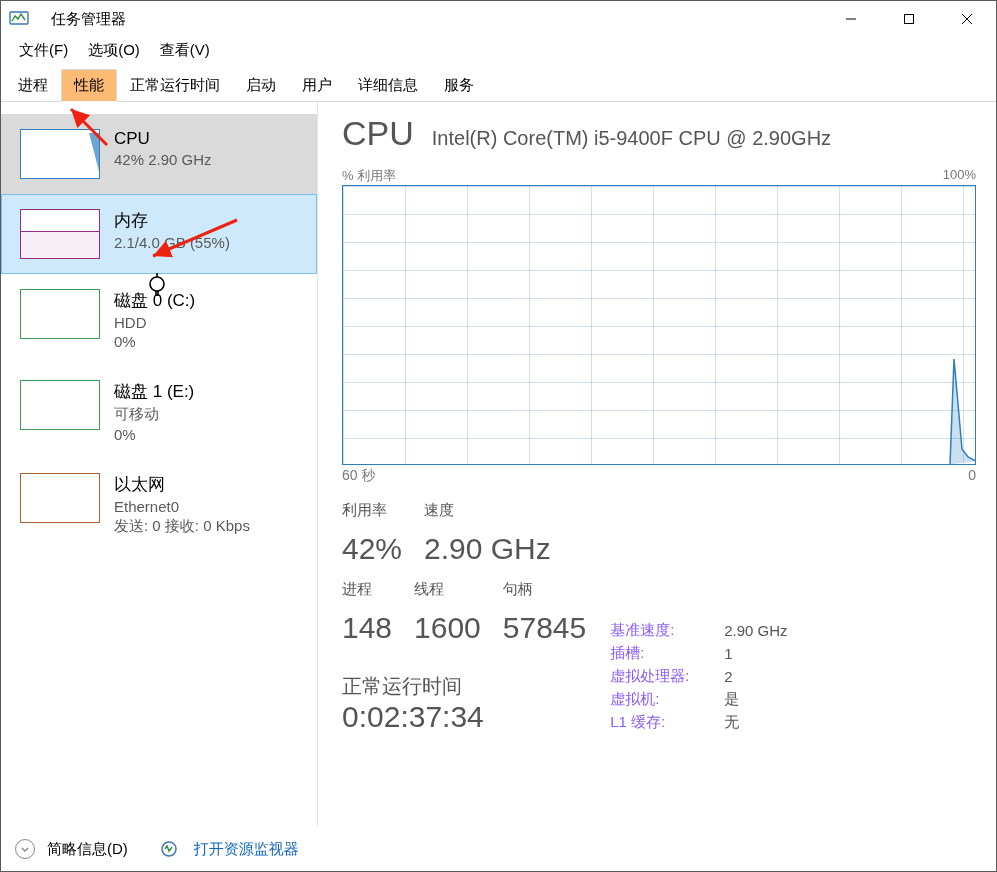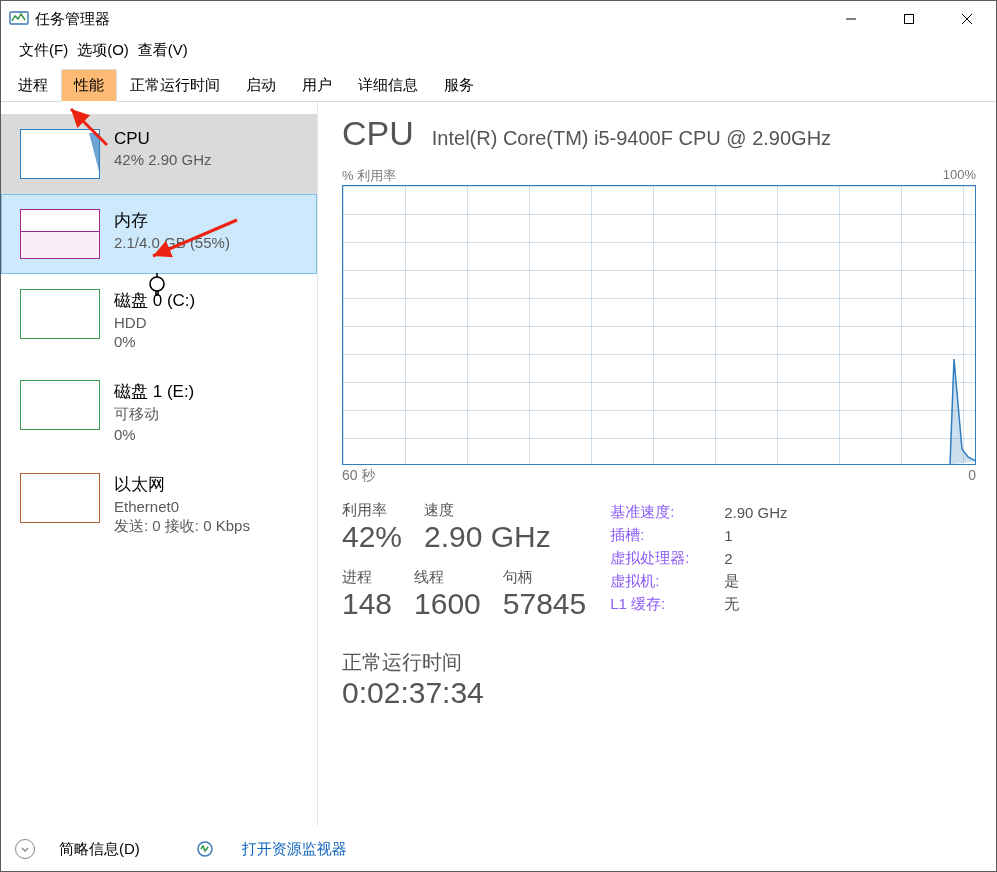--- a/index.html
+++ b/index.html
@@ -15,40 +15,41 @@
     overflow: hidden;
     border: 1px solid #5a5a5a;
   }
 
   
   .titlebar {
     height: 36px;
     display: flex;
     align-items: center;
     padding: 0 0 0 8px;
+    gap: 16px;
   }
   .titlebar .app-icon {
     width: 20px; height: 20px;
     margin-right: 6px;
     display:flex; align-items:center; justify-content:center;
   }
   .titlebar .title { font-size: 15px; flex: 0 0 auto; }
   .title-spacer { flex: 1; }
   .win-buttons { display:flex; height:36px;}
   .win-btn {
     width: 58px;
     display:flex; align-items:center; justify-content:center;
     font-size: 14px; color:#000;
   }
 
   
   .menubar {
     display:flex;
     padding: 2px 14px 6px 14px;
-    gap: 1px;
+    gap: 12px;
     font-size: 15px;
   }
   .menu-item { padding: 2px 4px; }
 
   
   .tabs {
     display:flex;
     border-bottom: 1px solid #d9d9d9;
     padding-left: 4px;
     font-size: 15px;
@@ -159,41 +160,42 @@
   .graph-xlabels {
     display:flex; justify-content:space-between;
     font-size: 14px; color:#777;
     margin-top: 2px;
   }
 
   .stats {
     display:flex;
     gap: 24px;
     margin-top: 16px;
+    align-items: flex-end;
   }
   .stats-left { display:flex; flex-direction:column; gap:14px; }
   .stat-row   { display:flex; gap: 22px; }
   .stat-block .stat-label { font-size: 15px; color:#555; }
-  .stat-block .stat-value { font-size: 30px; color:#555; margin-top:0px; }
+  .stat-block .stat-value { font-size: 30px; color:#555; margin-top:12px; }
 
   .stats-right { font-size: 15px; color:#555; }
   .stats-right table { border-collapse:collapse; }
   .stats-right td { padding: 2px 4px 2px 0; }
   .stats-right td.k { color:#8b5cf6; white-space:nowrap; min-width:100px;margin-top:6px;}
   .stats-right td.v { color:#555; padding-left:14px;}
 
   .uptime-label { font-size:20px; color:#555; margin-top:14px;}
   .uptime-value { font-size:30px; color:#555; }
 
   
   .footer {
     position:absolute; bottom:0; left:0; right:0;
     display:flex; align-items:center;
     padding: 8px 12px 12px 14px;
-    gap: 24px;
+    gap: 12px;
     font-size: 15px;
   }
   .circle-arrow {
     width:20px; height:20px; border:1px solid #888; border-radius:50%;
     display:flex; align-items:center; justify-content:center;
     font-size:11px; color:#888;
   }
   .footer .link { color:#1066bf; }
   .small-icon {
     width:18px; height:18px;

